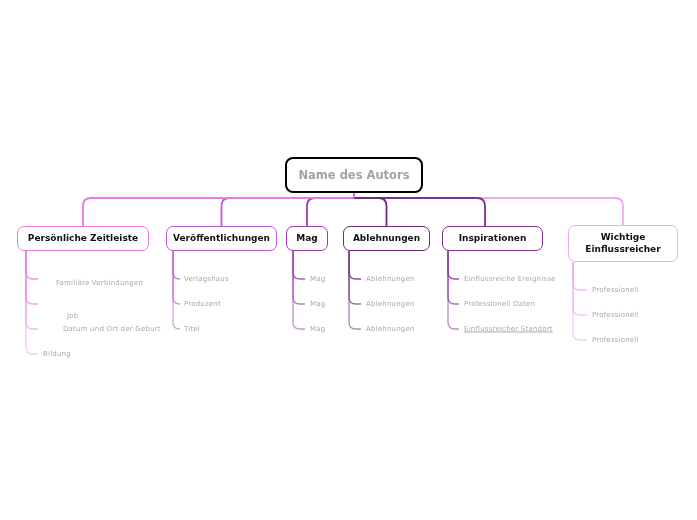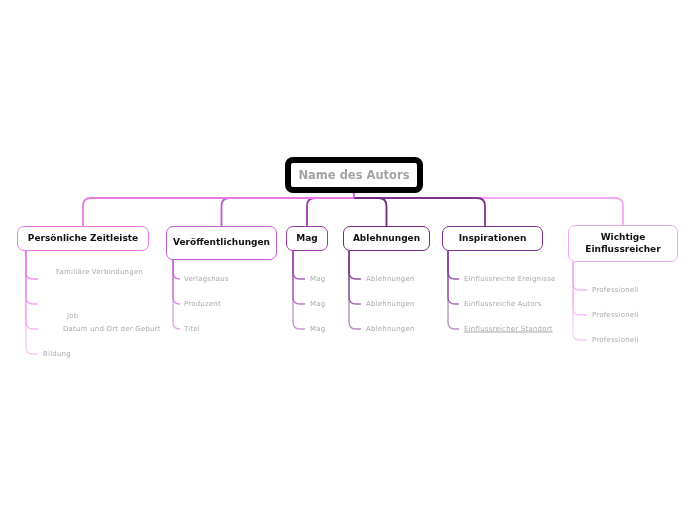--- a/index.html
+++ b/index.html
@@ -28,21 +28,21 @@
     display: flex;
     align-items: center;
     justify-content: center;
     text-align: center;
   }
   .root-node {
     left: 285px;
     top: 157px;
     width: 138px;
     height: 36px;
-    border: 6px solid #000000;
+    border: 2px solid #000000;
     border-radius: 8px;
     font-size: 11.5px;
     font-weight: 700;
     color: #a3a3a3;
     white-space: nowrap;
   }
   .branch-node {
     border-width: 1.6px;
     border-style: solid;
     border-radius: 7px;
@@ -96,25 +96,25 @@
     </svg>
 
   <div class="node root-node">
     <span>Name des Autors</span>
   </div>
 
   <div id="nodes">
       <div class="node branch-node" style="left: 17px; top: 226px; width: 132px; height: 25px; border-color: rgb(232, 122, 232); white-space: nowrap;">
         <span>Persönliche Zeitleiste</span>
       </div>
-      <div class="child-label" style="left: 43px; top: 272px; padding-left: 13px;">Familiäre Verbindungen</div>
+      <div class="child-label" style="left: 43px; top: 283px; padding-left: 13px;">Familiäre Verbindungen</div>
       <div class="child-label" style="left: 43px; top: 316px; margin-left: 24px;">Job</div>
       <div class="child-label" style="left: 27px; top: 329px; margin-left: 36px;">Datum und Ort der Geburt</div>
       <div class="child-label" style="left: 43px; top: 354px;">Bildung</div>
-      <div class="node branch-node" style="left: 166px; top: 226px; width: 111px; height: 34px; border-color: rgb(191, 93, 211); white-space: nowrap;">
+      <div class="node branch-node" style="left: 166px; top: 226px; width: 111px; height: 25px; border-color: rgb(191, 93, 211); white-space: nowrap;">
         <span>Veröffentlichungen</span>
       </div>
       <div class="child-label" style="left: 184px; top: 279px;">Verlagshaus</div>
       <div class="child-label" style="left: 184px; top: 304px;">Produzent</div>
       <div class="child-label" style="left: 184px; top: 329px;">Titel</div>
       <div class="node branch-node" style="left: 286px; top: 226px; width: 42px; height: 25px; border-color: rgb(155, 59, 171); white-space: nowrap;">
         <span>Mag</span>
       </div>
       <div class="child-label" style="left: 310px; top: 279px;">Mag</div>
       <div class="child-label" style="left: 310px; top: 304px;">Mag</div>
@@ -122,21 +122,21 @@
       <div class="node branch-node" style="left: 343px; top: 226px; width: 87px; height: 25px; border-color: rgb(113, 41, 127); white-space: nowrap;">
         <span>Ablehnungen</span>
       </div>
       <div class="child-label" style="left: 366px; top: 279px;">Ablehnungen</div>
       <div class="child-label" style="left: 366px; top: 304px;">Ablehnungen</div>
       <div class="child-label" style="left: 366px; top: 329px;">Ablehnungen</div>
       <div class="node branch-node" style="left: 442px; top: 226px; width: 101px; height: 25px; border-color: rgb(126, 49, 146); white-space: nowrap;">
         <span>Inspirationen</span>
       </div>
       <div class="child-label" style="left: 464px; top: 279px;">Einflussreiche Ereignisse</div>
-      <div class="child-label" style="left: 464px; top: 304px;">Einflussreiche Autors</div>
+      <div class="child-label" style="left: 464px; top: 304px;">Professionell Daten</div>
       <div class="child-label" style="left: 464px; top: 329px; text-decoration: underline;">Einflussreicher Standort</div>
       <div class="node branch-node" style="left: 568px; top: 225px; width: 110px; height: 37px; border-color: rgb(243, 166, 243); white-space: normal;">
         <span>Wichtige Einflussreicher</span>
       </div>
       <div class="child-label" style="left: 592px; top: 290px;">Professionell</div>
       <div class="child-label" style="left: 592px; top: 315px;">Professionell</div>
       <div class="child-label" style="left: 592px; top: 340px;">Professionell</div>
     </div>
 </div>
 

